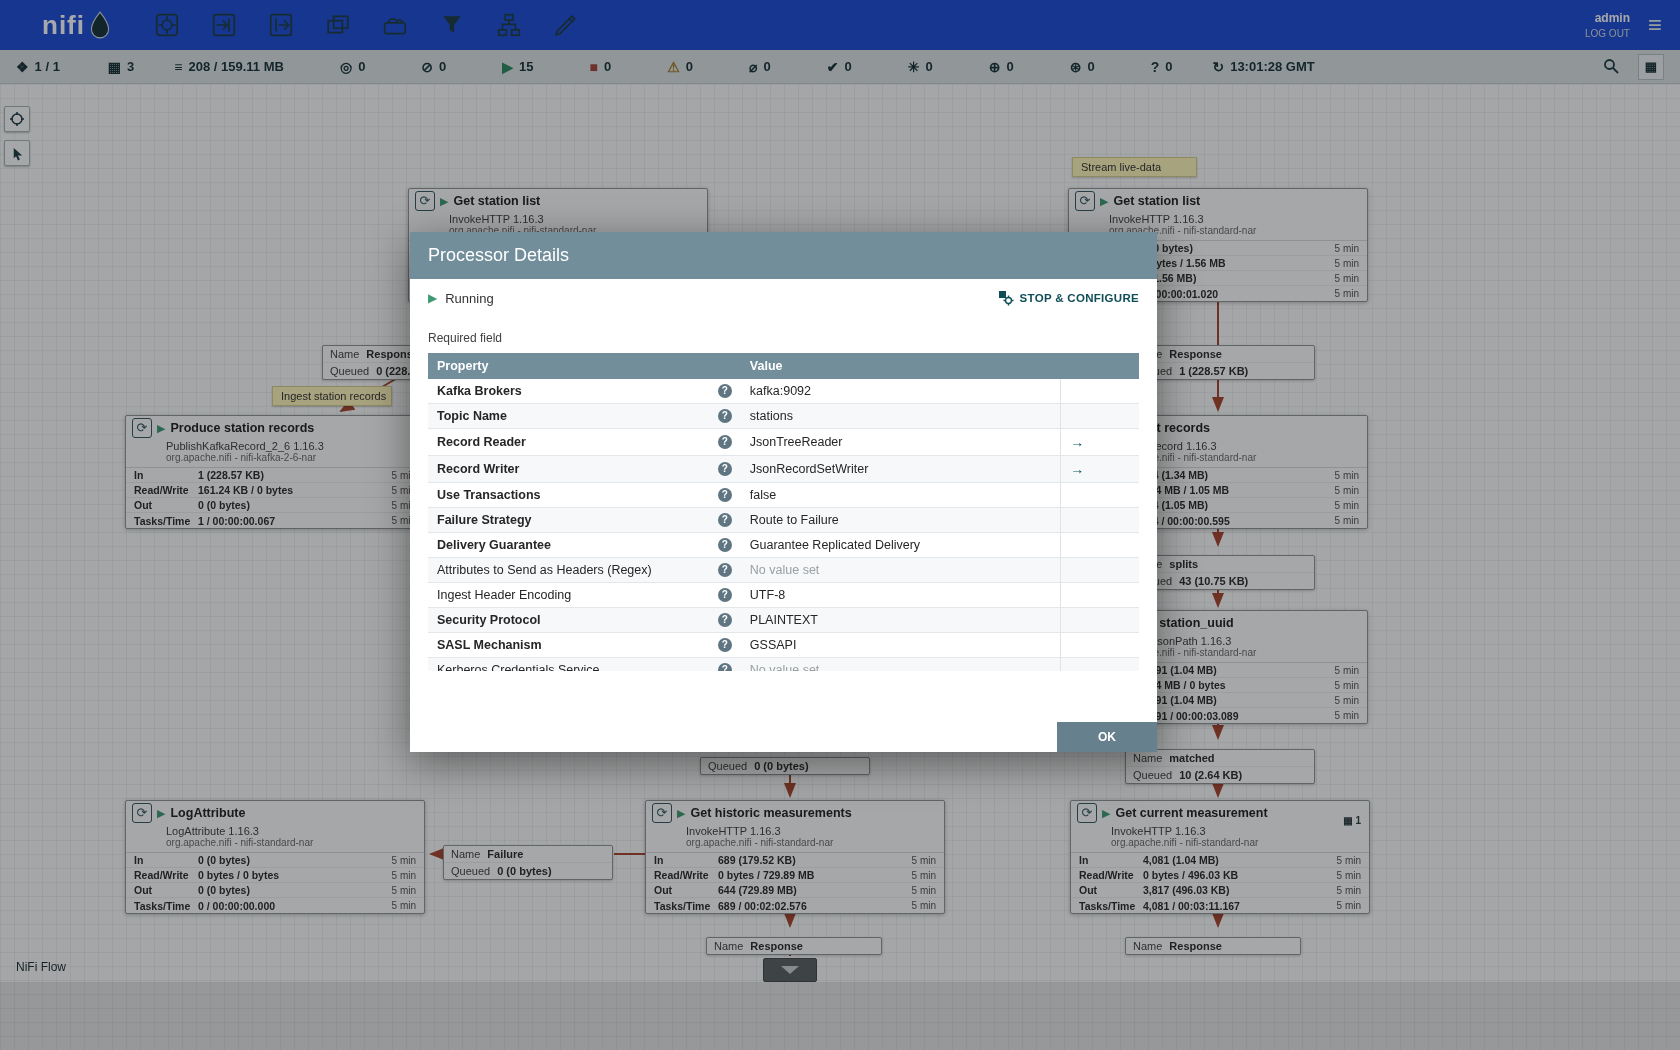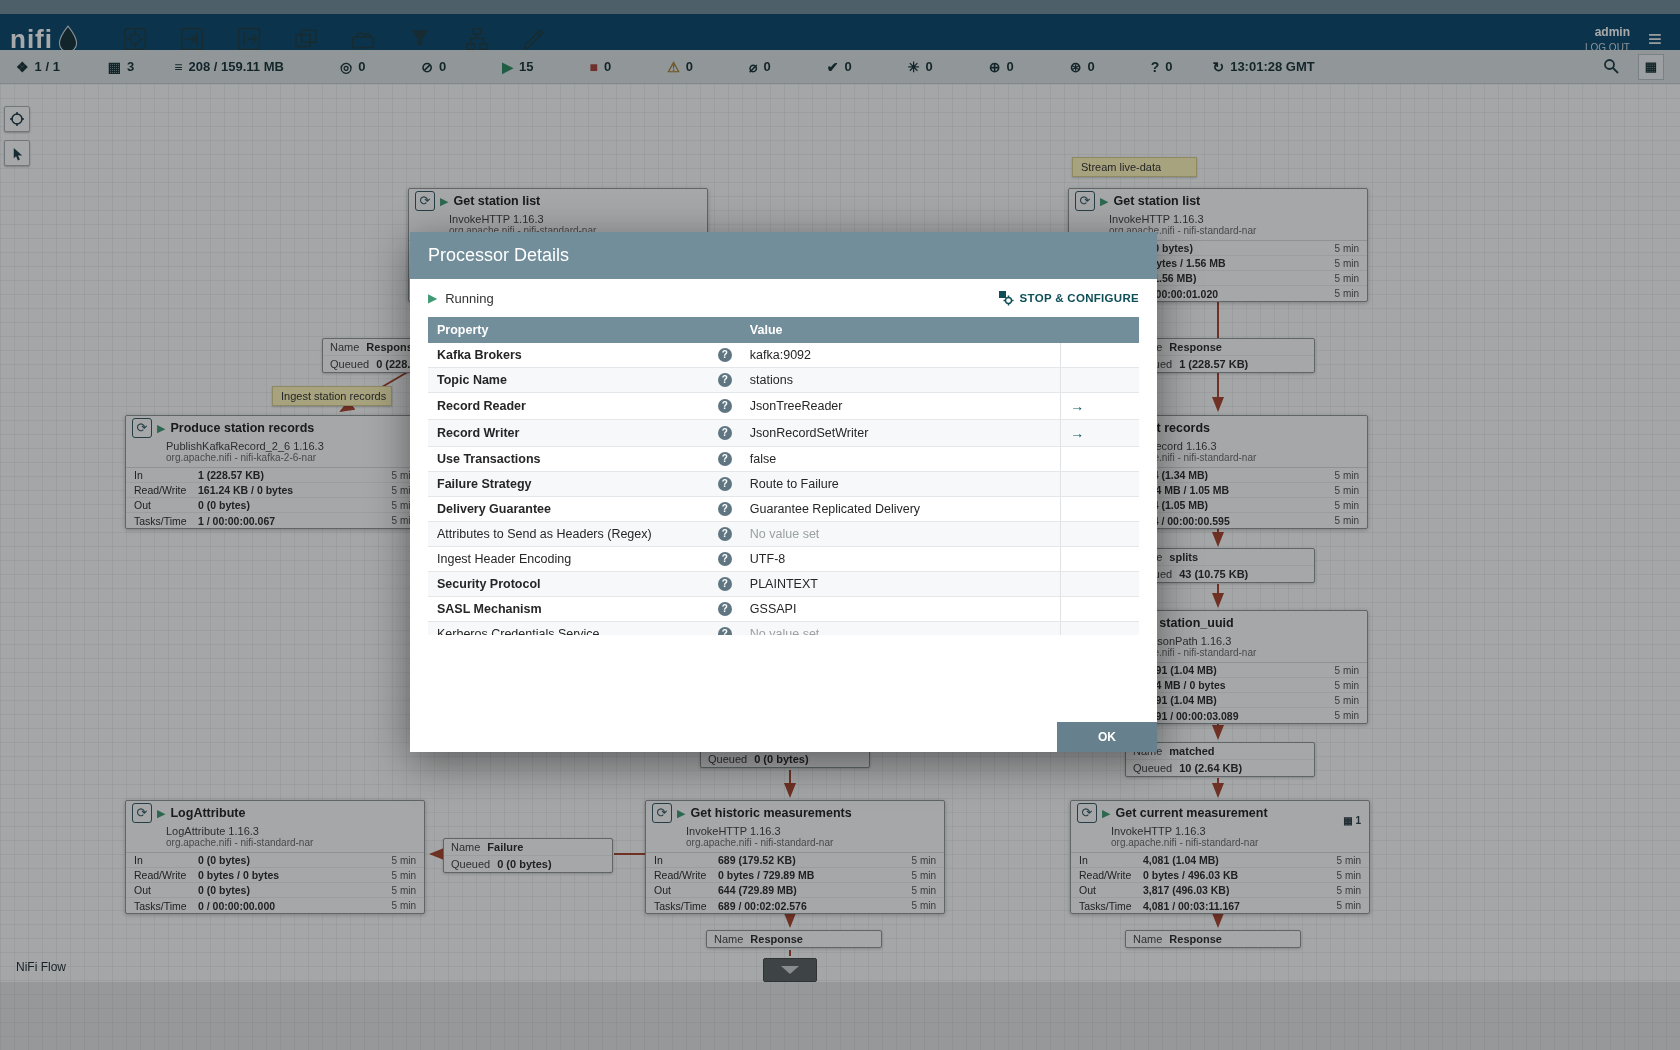--- a/index.html
+++ b/index.html
@@ -1,21 +1,21 @@
 <!DOCTYPE html>
 <html><head>
 <meta charset="utf-8">
 <style>
   * { box-sizing: border-box; }
   html,body { margin:0; padding:0; width:1680px; height:1050px; overflow:hidden;
     font-family:"Liberation Sans", sans-serif; background:#728E9B; }
 
   
-  .app-header { position:absolute; top:14px; left:0; width:1680px; height:50px;
-    background:#0c4a6e; display:flex; align-items:center; z-index:1; }
+  .app-header { position:absolute; top:0; left:0; width:1680px; height:50px;
+    background:#1d4ed8; display:flex; align-items:center; z-index:1;padding-left:32px; }
   .logo { display:flex; align-items:center; margin-left:10px; gap:2px; }
   .logo-text { color:#fff; font-size:26px; font-weight:bold; letter-spacing:1px; }
   .comp-toolbar { display:flex; gap:21px; margin-left:36px; align-items:center; }
   .tool { width:36px; height:36px; display:flex; align-items:center; justify-content:center; cursor:grab; }
   .tool svg { stroke:#1d3d45; fill:none; stroke-width:1.6; }
   .user-area { margin-left:auto; text-align:right; margin-right:18px; }
   .user-name { font-size:12px; font-weight:bold; color:#fff; }
   .logout { font-size:10px; color:#d3dde1; margin-top:3px; cursor:pointer; }
   .hamburger { margin-right:18px; color:#e6edf0; font-size:24px; line-height:1; cursor:pointer; }
 
@@ -56,26 +56,26 @@
     color:#375a64; font-size:13px; line-height:18px; text-align:center; flex:none; }
   .run-icon { color:#3f9a74; font-size:11px; flex:none; }
   .proc-name { font-size:12.5px; font-weight:bold; color:#232323; white-space:nowrap; }
   .proc-badge { position:absolute; right:8px; top:14px; font-size:10px; color:#2c3e45; font-weight:bold; }
   .proc-type { font-size:11px; color:#3f3f3f; padding-left:40px; white-space:nowrap; }
   .proc-bundle { font-size:10px; color:#6b6b6b; padding-left:40px; padding-bottom:4px; white-space:nowrap; }
   .proc-stats { border-top:1px solid #d9dcde; }
   .stat-row { display:flex; align-items:center; height:15px; padding:0 8px;
     border-bottom:1px solid #eceeef; font-size:10.5px; color:#2c2c2c; }
   .stat-row:last-child { border-bottom:none; }
-  .stat-label { font-weight:normal; width:64px; flex:none; }
+  .stat-label { font-weight:bold; width:64px; flex:none; }
   .stat-value { font-weight:bold; flex:1; white-space:nowrap; overflow:hidden; }
   .stat-window { font-size:10px; color:#555; font-weight:normal; flex:none; }
 
   .conn { position:absolute; background:#fdfefe; border:1px solid #909699; border-radius:2px;
-    font-size:11px; color:#2c2c2c; box-shadow:0 1px 3px rgba(0,0,0,0.2); }
+    font-size:11px; color:#2c2c2c; box-shadow:0 1px 3px rgba(0,0,0,0.2);margin-top:7px; }
   .conn-row { display:flex; gap:7px; padding:2px 7px; border-bottom:1px solid #eceeef; white-space:nowrap; }
   .conn-row:last-child { border-bottom:none; }
   .conn-key { color:#444; }
   .conn-val { font-weight:bold; }
 
   .funnel-box { position:absolute; left:763px; top:874px; width:54px; height:24px;
     background:#5c6164; border:1px solid #46494b; border-radius:2px;
     display:flex; align-items:center; justify-content:center; }
   .funnel-shape { width:0; height:0; border-left:9px solid transparent;
     border-right:9px solid transparent; border-top:8px solid #cfd3d5; }
@@ -653,20 +653,21 @@
         <g stroke="#0e4e57" fill="none" stroke-width="1.4">
           <circle cx="10.5" cy="10.5" r="3"></circle>
           <path d="M10.5 5.5v2M10.5 13.5v2M5.5 10.5h2M13.5 10.5h2"></path>
         </g>
       </svg>
       <span>STOP &amp; CONFIGURE</span>
     </div>
   </div>
 
 
+  <div class="required-note">Required field</div>
 
   <div class="prop-table-wrap">
     <table class="props">
       <colgroup>
           <col style="width:44%">
           <col style="width:45%">
           <col style="width:11%">
         </colgroup>
       <thead>
         <tr>

